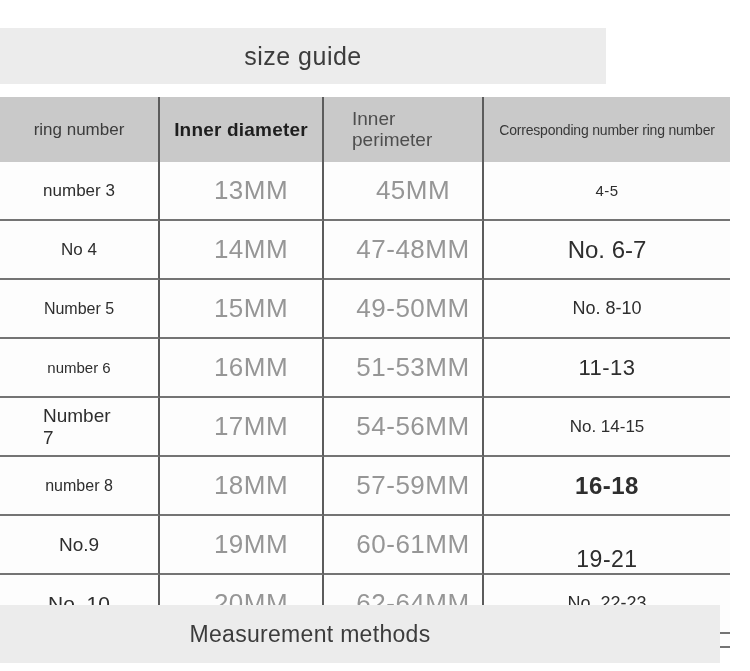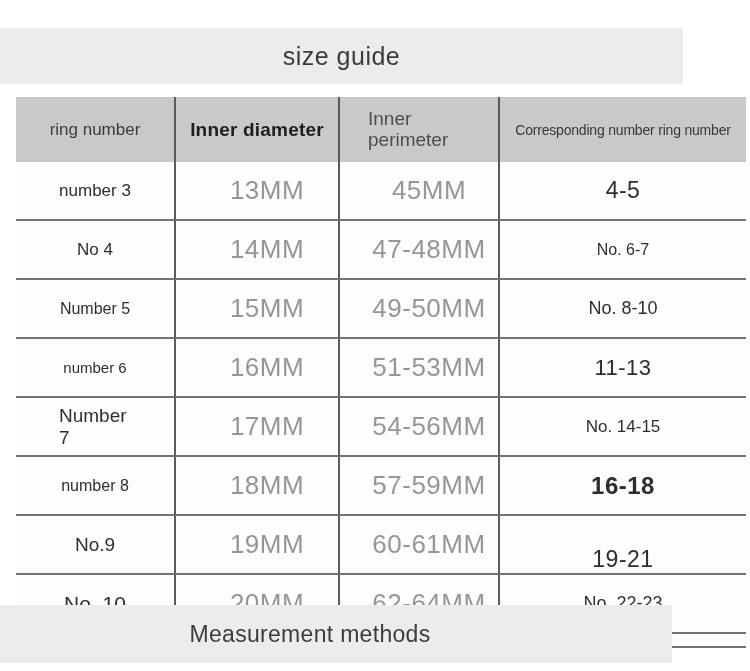--- a/index.html
+++ b/index.html
@@ -2,29 +2,29 @@
 <html><head>
 <meta charset="utf-8">
 <style>
   html,body{margin:0;padding:0;background:#ffffff;}
   .page{
     position:relative;width:750px;height:671px;background:#ffffff;
     font-family:"Liberation Sans","DejaVu Sans",sans-serif;overflow:hidden;
   }
   
   .banner{
-    position:absolute;left:0;width:683px;background:#ececec;
+    position:absolute;left:0;width:606px;background:#ececec;
     display:flex;align-items:center;justify-content:center;
     color:#3c3c3c;
   }
   .banner.top{top:28px;height:56px;font-size:25px;letter-spacing:0.5px;}
-  .banner.bottom{top:605px;height:58px;font-size:23px;padding-right:52px;width:620px;letter-spacing:0.3px;}
+  .banner.bottom{top:605px;height:58px;font-size:23px;padding-right:100px;width:620px;letter-spacing:0.3px;}
   
   .tbl{
-    position:absolute;left:16px;top:97px;width:730px;
+    position:absolute;left:0;top:97px;width:730px;
     display:grid;grid-template-columns:160px 164px 160px 246px;
   }
   .cell{
     display:flex;align-items:center;justify-content:center;
     color:#2e2e2e;box-sizing:border-box;overflow:hidden;
   }
   .vline{border-right:2px solid #5c5c5c;}
   .hline{border-bottom:2px solid #747474;}
   .th{background:#c9c9c9;height:65px;}
   .row{height:59px;background:#fdfdfd;}
@@ -41,22 +41,22 @@
   .c1-0{font-size:17px;}
   .c1-1{font-size:17px;}
   .c1-2{font-size:16px;}
   .c1-3{font-size:15px;}
   .c1-4{font-size:19px;}
   .c1-4 span{display:block;width:72px;text-align:left;line-height:1.15;}
   .c1-5{font-size:16px;}
   .c1-6{font-size:19px;}
   .c1-7{font-size:21px;}
   
-  .c4-0{font-size:23px;font-weight:500;letter-spacing:0.5px;}
-  .c4-1{font-size:16px;}
+  .c4-0{font-size:15px;font-weight:500;letter-spacing:0.5px;}
+  .c4-1{font-size:24px;}
   .c4-2{font-size:18px;}
   .c4-3{font-size:22px;font-weight:500;letter-spacing:0.5px;}
   .c4-4{font-size:17px;}
   .c4-5{font-size:24px;font-weight:600;letter-spacing:0.5px;}
   .c4-6{font-size:23px;font-weight:500;letter-spacing:0.5px;align-items:flex-end;}
   .c4-7{font-size:18px;justify-content:center;}
 </style>
 </head>
 <body>
 

